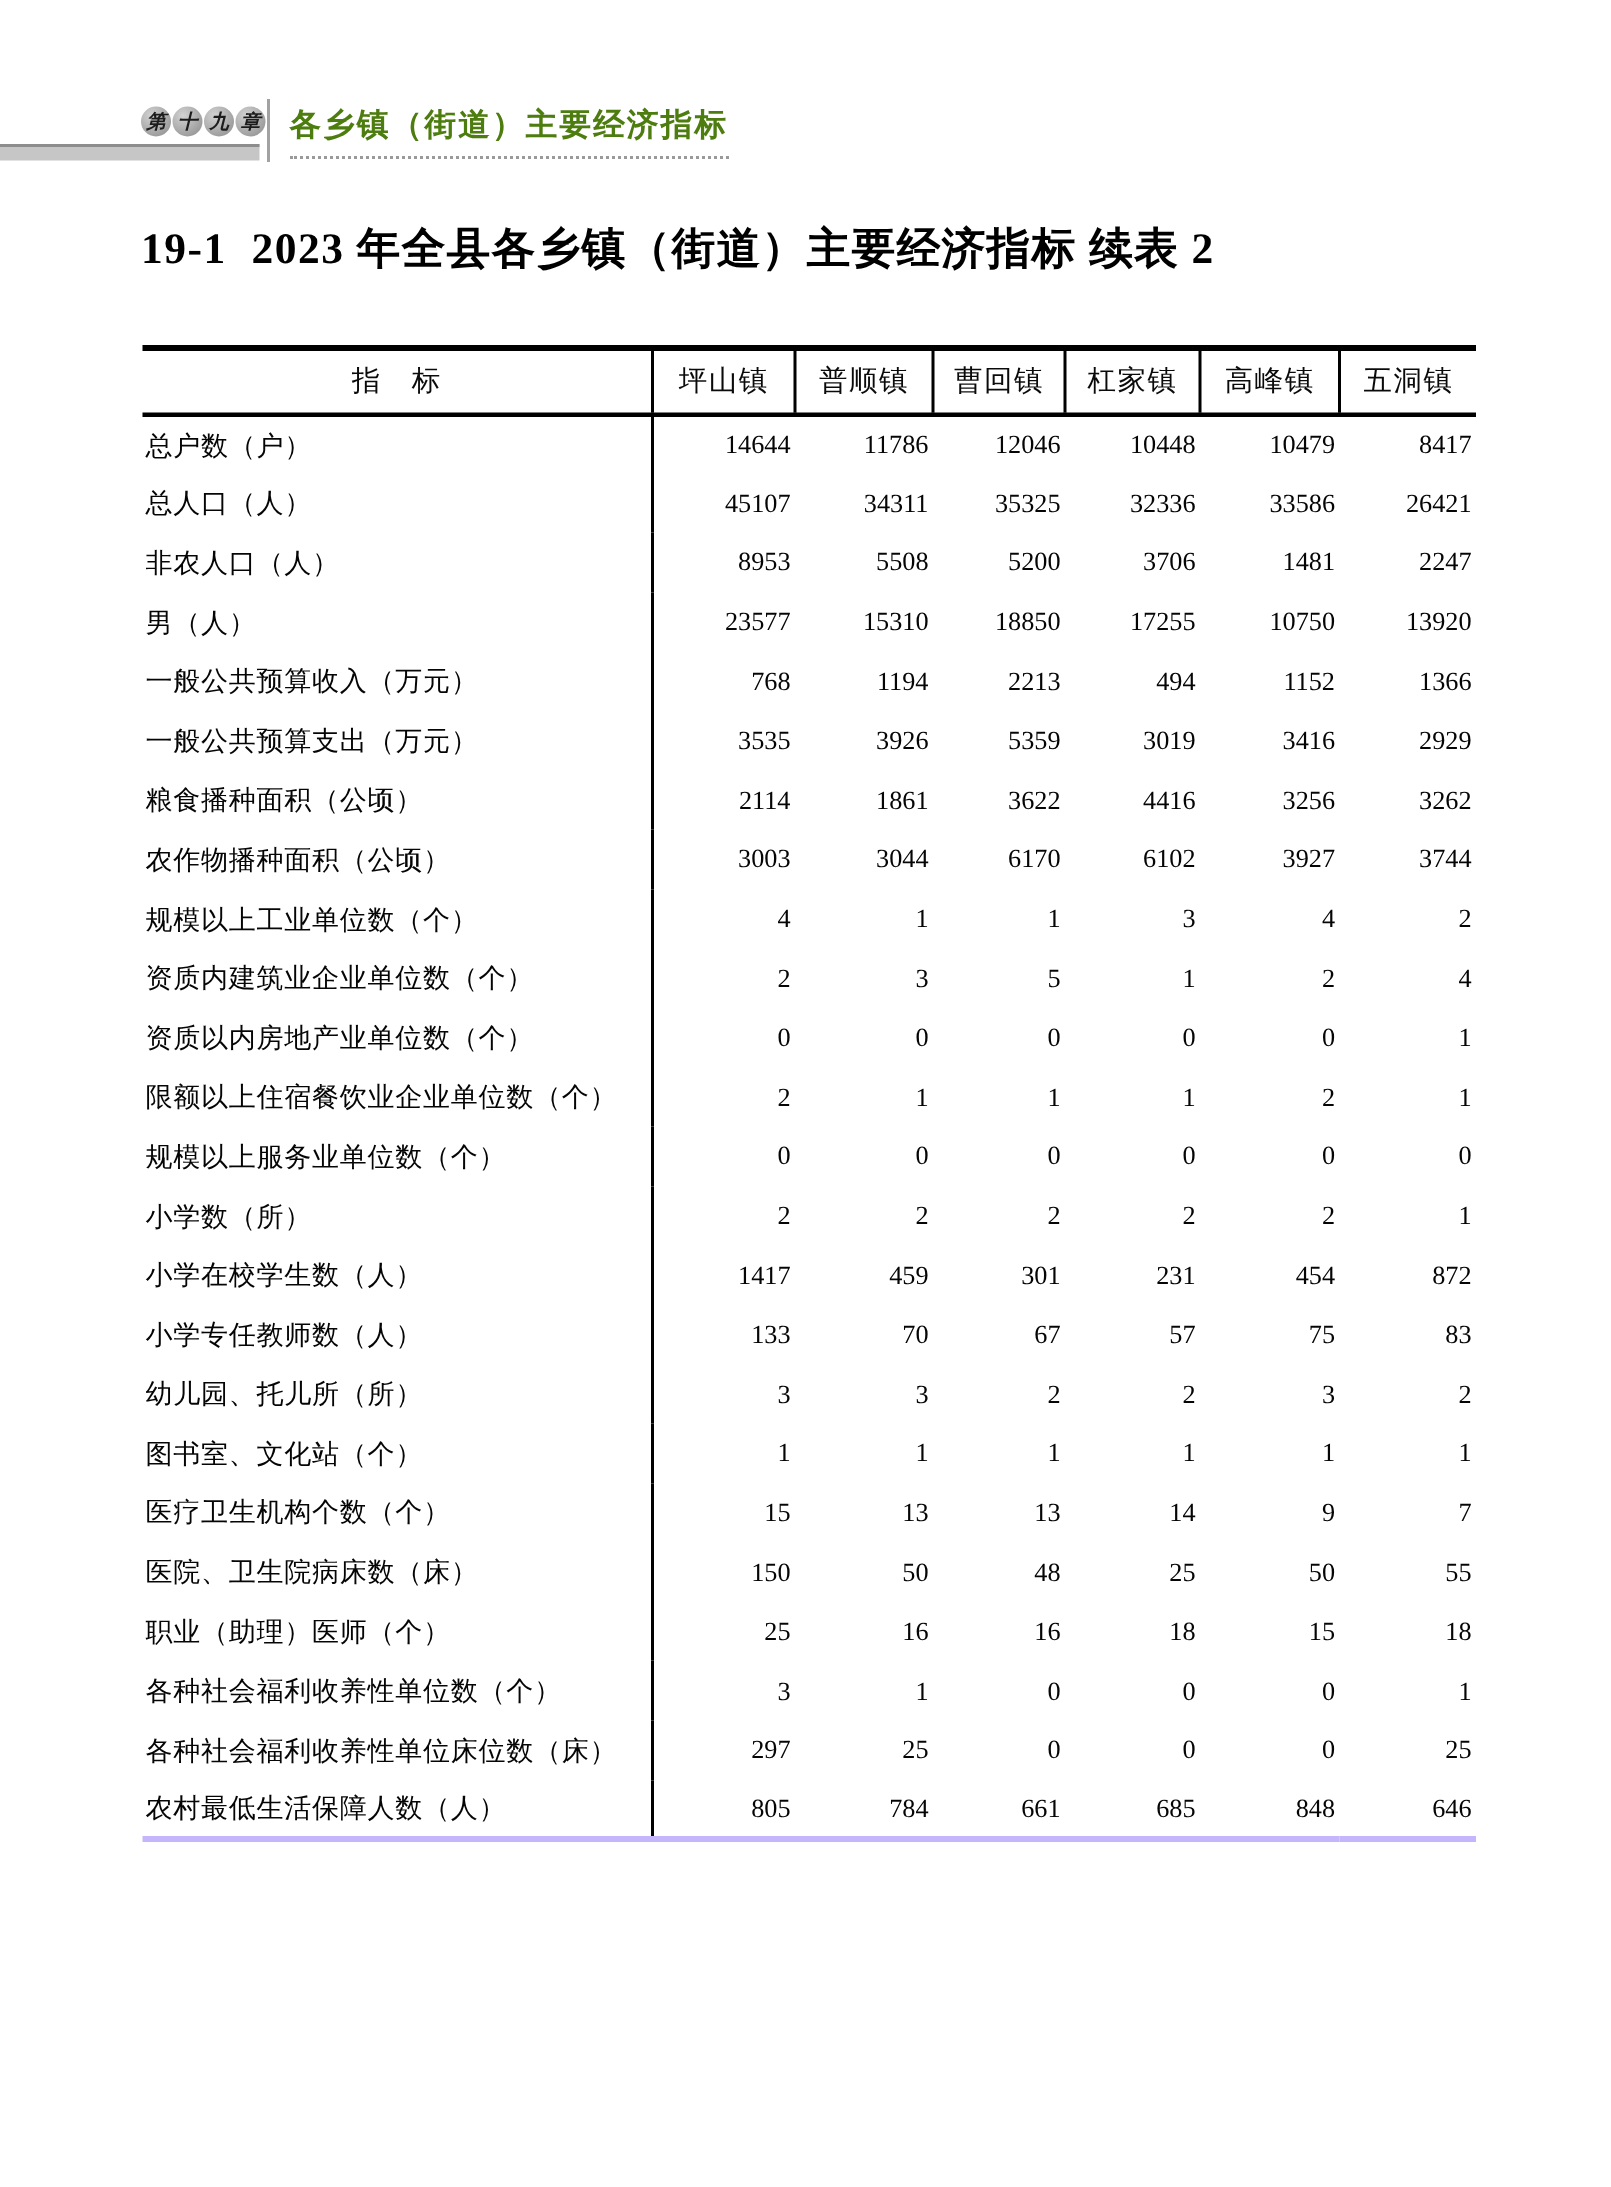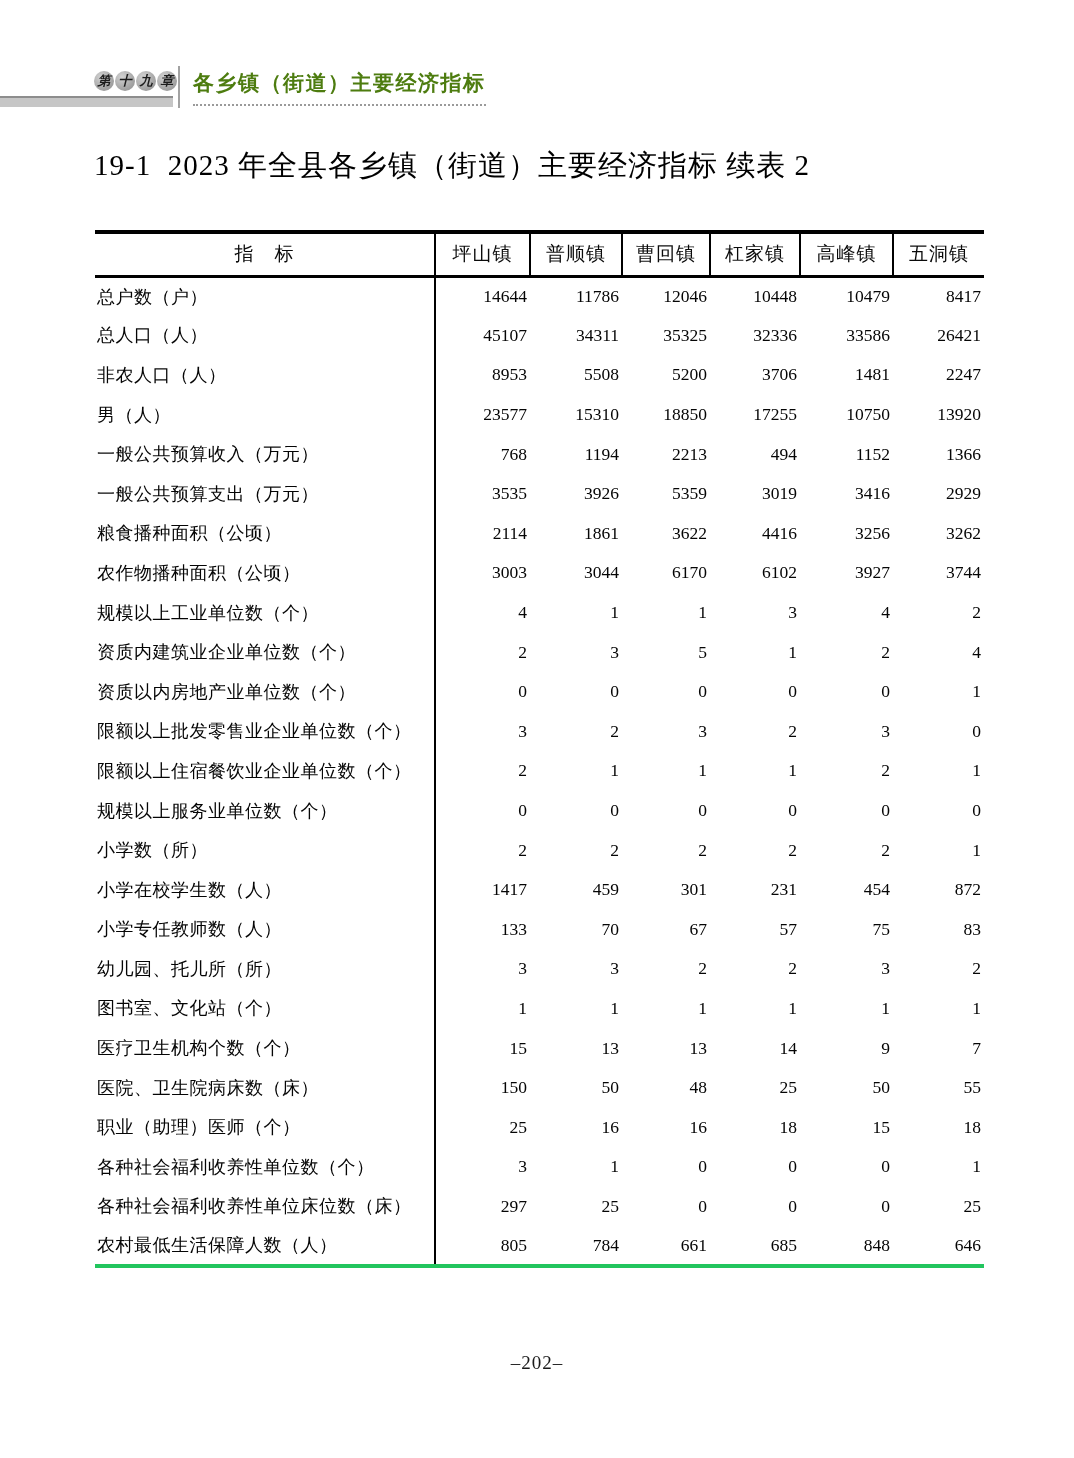--- a/index.html
+++ b/index.html
@@ -41,31 +41,31 @@
     font-family:"Liberation Sans", sans-serif;
     font-size:21px; font-weight:600; letter-spacing:1.5px; color:#4d7c0f;
     padding-bottom:7px;
     border-bottom:2px dotted #9a9a9a;
   }
 
   
   .table-title {
     position:absolute; left:94px; top:146px; margin:0;
     font-family:"Liberation Serif", serif;
-    font-size:29px; font-weight:normal; color:#000;
+    font-size:29px; font-weight:bold; color:#000;
     letter-spacing:1px; white-space:pre;
   }
 
   
   table.stat-table {
     position:absolute; left:95px; top:230px;
     width:889px;
     border-collapse:collapse; table-layout:fixed;
     border-top:4px solid #000;
-    border-bottom:4px solid #22c55e;
+    border-bottom:4px solid #c4b5fd;
   }
   table.stat-table thead tr { height:44px; }
   table.stat-table thead { border-bottom:3px solid #000; }
   table.stat-table th {
     font-family:"Liberation Sans", sans-serif;
     font-size:19px; font-weight:500; color:#0a0a0a;
     text-align:center; vertical-align:middle;
     border-right:2px solid #000;
     letter-spacing:1px;
     padding:0;
@@ -227,29 +227,20 @@
         <tr>
           <td class="label">资质以内房地产业单位数（个）</td>
           <td class="val">0</td>
           <td class="val">0</td>
           <td class="val">0</td>
           <td class="val">0</td>
           <td class="val">0</td>
           <td class="val">1</td>
         </tr>
         <tr>
-          <td class="label">限额以上批发零售业企业单位数（个）</td>
-          <td class="val">3</td>
-          <td class="val">2</td>
-          <td class="val">3</td>
-          <td class="val">2</td>
-          <td class="val">3</td>
-          <td class="val">0</td>
-        </tr>
-        <tr>
           <td class="label">限额以上住宿餐饮业企业单位数（个）</td>
           <td class="val">2</td>
           <td class="val">1</td>
           <td class="val">1</td>
           <td class="val">1</td>
           <td class="val">2</td>
           <td class="val">1</td>
         </tr>
         <tr>
           <td class="label">规模以上服务业单位数（个）</td>
@@ -355,15 +346,14 @@
           <td class="val">805</td>
           <td class="val">784</td>
           <td class="val">661</td>
           <td class="val">685</td>
           <td class="val">848</td>
           <td class="val">646</td>
         </tr>
       </tbody>
   </table>
 
-  <div class="footer">–202–</div>
 
 </div>
 
 </body></html>

